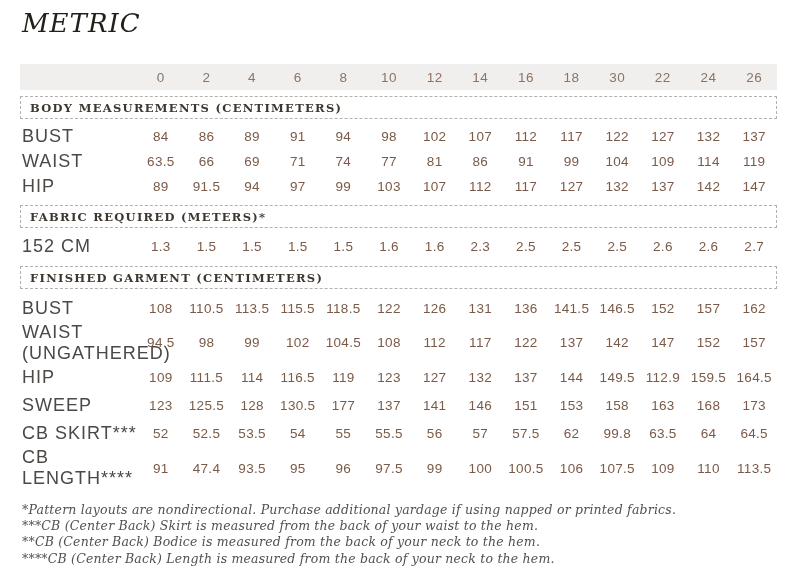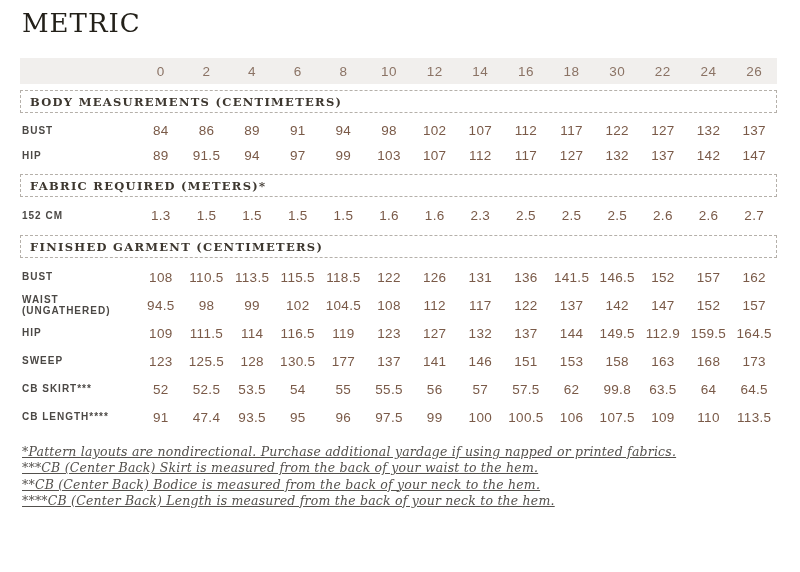--- a/index.html
+++ b/index.html
@@ -6,25 +6,26 @@
   html, body {
     width: 800px; height: 572px;
     background: #ffffff;
     font-family: "Liberation Sans", sans-serif;
     overflow: hidden;
   }
   .page { padding: 6px 23px 0 20px; }
 
   .page-title {
     font-family: "DejaVu Serif", serif;
+    font-style: italic;
     font-weight: 500;
     font-size: 26px;
     letter-spacing: 1px;
     color: #232019;
-    margin: 2px 0 20px 2px;
+    margin: 2px 0 26px 2px;
     line-height: 30px;
   }
 
   table.size-chart {
     width: 757px;
     border-collapse: collapse;
     table-layout: fixed;
   }
   col.label-col { width: 118px; }
 
@@ -44,23 +45,23 @@
     border: 1px dashed #b5b0aa;
     padding: 4px 9px 3px 9px;
     font-family: "DejaVu Serif", serif;
     font-weight: bold;
     font-size: 11.5px;
     letter-spacing: 1.3px;
     color: #3d372f;
   }
 
   tr.data-row th.row-label {
-    font-weight: bold;
+    font-weight: normal;
     text-align: left;
-    font-size: 10px;
+    font-size: 18px;
     letter-spacing: 1px;
     color: #4b4845;
     padding-left: 2px;
     vertical-align: middle;
     line-height: 1.15;
   }
   tr.data-row td.value {
     text-align: center;
     font-size: 13.5px;
     letter-spacing: 0.3px;
@@ -74,21 +75,21 @@
   .footnotes {
     margin-top: 13px;
     padding-left: 2px;
     font-family: "DejaVu Serif", serif;
     font-style: italic;
     font-size: 12.5px;
     line-height: 1.22;
     letter-spacing: 0.2px;
     color: #53504c;
   }
-  .footnotes p { margin: 0 0 1px 0; text-decoration: underline; }
+  .footnotes p { margin: 0 0 1px 0; }
 </style>
 </head>
 <body>
 
 <div class="page">
   <h1 class="page-title">METRIC</h1>
 
   <table class="size-chart">
     <colgroup>
         <col class="label-col">
@@ -143,20 +144,37 @@
           <td class="value">102</td>
           <td class="value">107</td>
           <td class="value">112</td>
           <td class="value">117</td>
           <td class="value">122</td>
           <td class="value">127</td>
           <td class="value">132</td>
           <td class="value">137</td>
         </tr>
         <tr class="data-row sec-0">
+          <th class="row-label" scope="row">WAIST</th>
+          <td class="value">63.5</td>
+          <td class="value">66</td>
+          <td class="value">69</td>
+          <td class="value">71</td>
+          <td class="value">74</td>
+          <td class="value">77</td>
+          <td class="value">81</td>
+          <td class="value">86</td>
+          <td class="value">91</td>
+          <td class="value">99</td>
+          <td class="value">104</td>
+          <td class="value">109</td>
+          <td class="value">114</td>
+          <td class="value">119</td>
+        </tr>
+        <tr class="data-row sec-0">
           <th class="row-label" scope="row">HIP</th>
           <td class="value">89</td>
           <td class="value">91.5</td>
           <td class="value">94</td>
           <td class="value">97</td>
           <td class="value">99</td>
           <td class="value">103</td>
           <td class="value">107</td>
           <td class="value">112</td>
           <td class="value">117</td>

